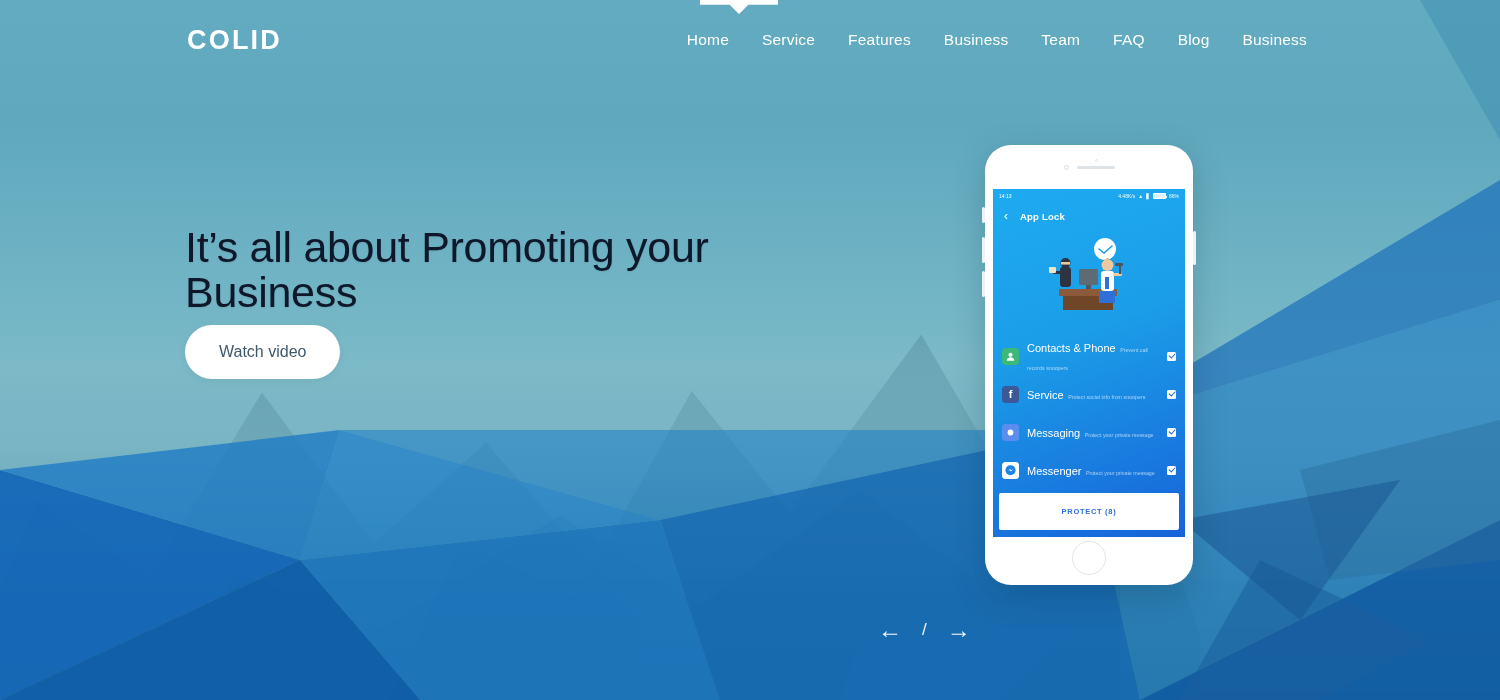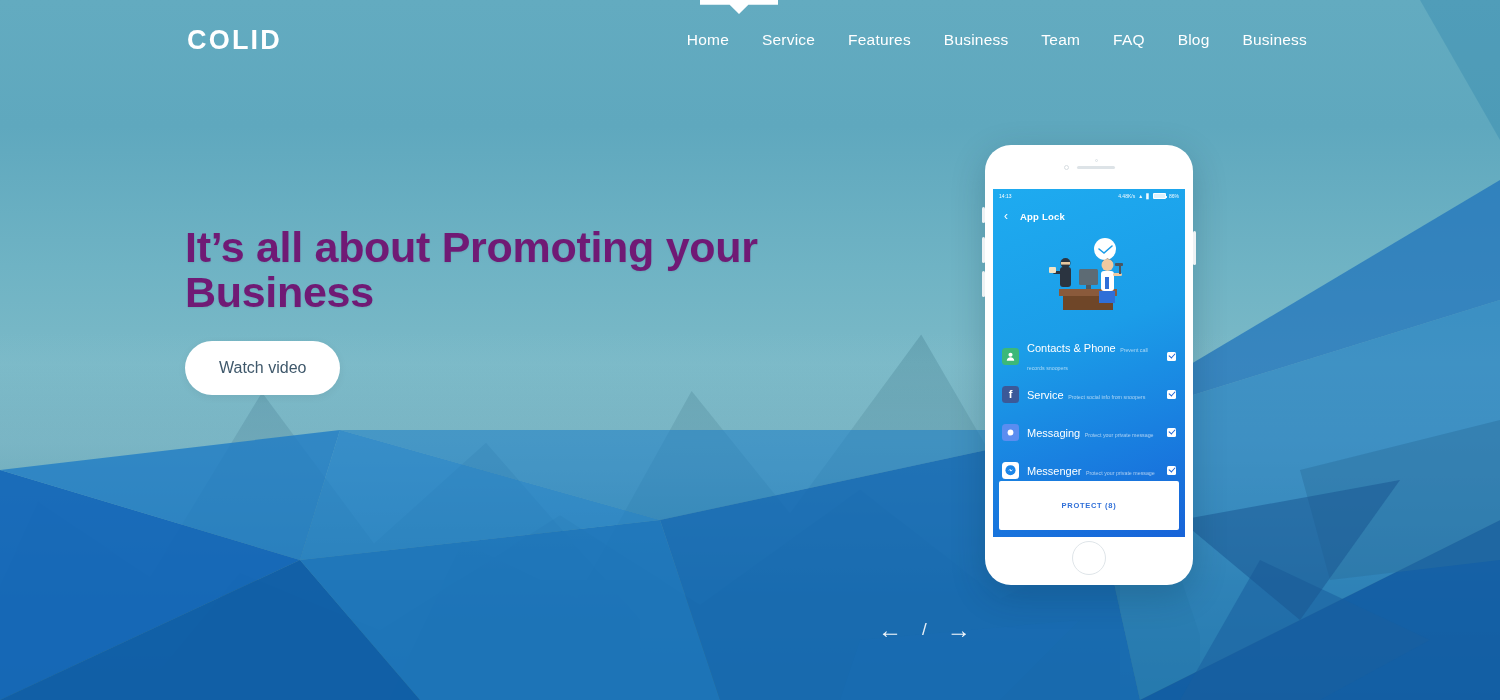--- a/index.html
+++ b/index.html
@@ -87,26 +87,26 @@
     white-space: nowrap;
   }
 
   
   .hero {
     position: absolute; left: 185px; top: 225px;
     width: 660px;
     z-index: 25;
   }
   .hero h1 {
-    color: #701a75;
+    color: #0f172a;
     font-size: 43px;
-    font-weight: bold;
+    font-weight: normal;
     line-height: 1.05;
     letter-spacing: -0.3px;
-    margin-bottom: 26px;
+    margin-bottom: 10px;
     text-shadow: 0 1px 2px rgba(0,0,0,0.08);
   }
   .hero p {
     color: #ffffff;
     font-size: 15.2px;
     line-height: 1.95;
     max-width: 630px;
     margin-bottom: 33px;
   }
   .btn-watch {
@@ -209,21 +209,21 @@
   .app-check::after {
     content: ""; position: absolute; left: 2.6px; top: 0.9px;
     width: 3px; height: 5px;
     border: solid #1763d8; border-width: 0 1.4px 1.4px 0;
     transform: rotate(42deg);
   }
   .protect-wrap { position: absolute; left: 0; bottom: 0; width: 100%; padding: 5px 6px 7px; }
   .btn-protect {
     width: 100%; background: #ffffff; color: #2f6fd8;
     font-size: 7.5px; font-weight: bold; letter-spacing: 0.7px;
-    padding: 20px 0; border: none; border-radius: 2px;
+    padding: 14px 0; border: none; border-radius: 2px;
     cursor: pointer; font-family: "Liberation Sans", sans-serif;
   }
 
   
   .slider-nav {
     position: absolute; left: 878px; top: 618px;
     display: flex; align-items: center; gap: 20px;
     color: #ffffff; z-index: 30;
   }
   .slider-arrow { font-size: 24px; cursor: pointer; line-height: 1; opacity: 0.95; }

